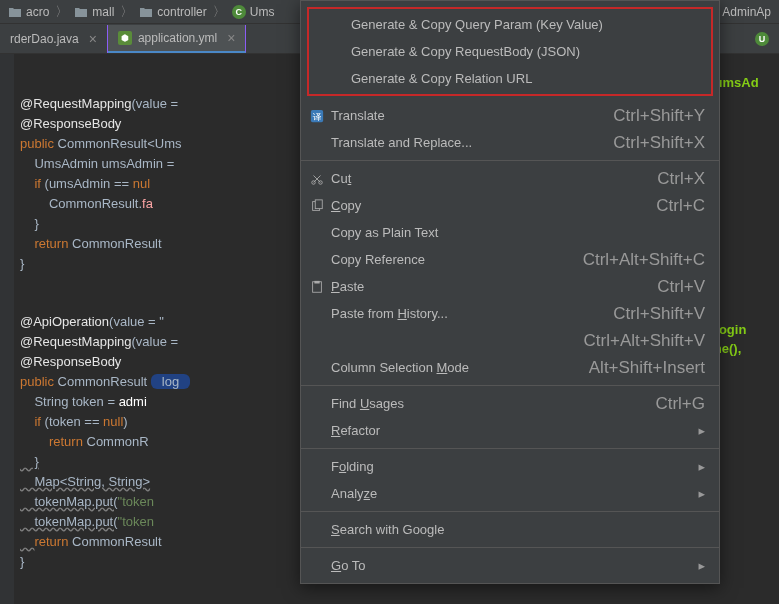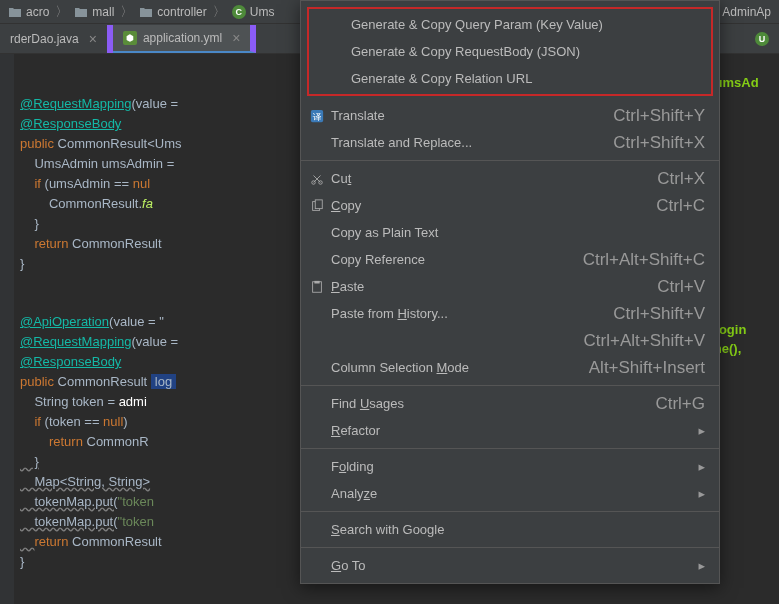--- a/index.html
+++ b/index.html
@@ -4,32 +4,32 @@
 <style>
   * { margin:0; padding:0; box-sizing:border-box; font-family:"Segoe UI",Arial,sans-serif; }
   body { background:#2b2b2b; width:779px; height:604px; overflow:hidden; color:#a9b7c6; font-size:13px; }
   .breadcrumb { height:24px; background:#3c3f41; display:flex; align-items:center; padding:0 4px; border-bottom:1px solid #323232; }
   .bc-item { display:flex; align-items:center; gap:4px; padding:0 4px; color:#bbbbbb; font-size:12px; }
   .bc-sep { color:#888; margin:0 2px; }
   .folder-icon { width:14px; height:12px; display:inline-block; }
   .folder-icon svg { width:100%; height:100%; }
   .class-icon { width:14px; height:14px; border-radius:50%; background:#4e8a3a; display:inline-flex; align-items:center; justify-content:center; font-size:9px; color:#fff; font-weight:bold; }
   .tabs { height:30px; background:#3c3f41; display:flex; align-items:flex-end; border-bottom:1px solid #323232; }
-  .tab { height:28px; background:#3c3f41; padding:0 10px; display:flex; align-items:center; gap:6px; font-size:12px; color:#bbbbbb; border-right:6px solid #8b5cf6; position:relative; }
+  .tab { height:28px; background:#3c3f41; padding:0 10px; display:flex; align-items:center; gap:6px; font-size:12px; color:#bbbbbb; border-right:1px solid #8b5cf6; position:relative; }
   .tab.active { background:#4e5254; border-bottom:2px solid #4a88c7; }
   .tab .close { color:#888; font-size:14px; margin-left:4px; }
   .file-icon-y { width:14px; height:14px; border-radius:2px; background:#5a8c3a; display:inline-flex; align-items:center; justify-content:center; font-size:9px; color:#fff; }
   .editor { position:relative; height:550px; background:#2b2b2b; padding:2px 0 0 20px; font-family:Consolas,'Courier New',monospace; font-size:13px; line-height:19px; white-space:pre; overflow:hidden; }
   .gutter-strip { position:absolute; left:0; top:0; width:14px; height:100%; background:#313335; }
   .kw { color:#cc7832; }
-  .ann { color:#14b8a6;text-decoration:underline; }
+  .ann { color:#e5e5e5; }
   .str { color:#6a8759; }
   .ident { color:#ffffff; }
-  .method-call { font-style:italic; color:#bef264; }
-  .hl-token { background:#214283; padding:0 4px; }
+  .method-call { color:#fca5a5; }
+  .hl-token { background:#214283; padding:0 11px;border-radius:6px; }
   .wavy { text-decoration-line:underline; text-decoration-style:wavy; text-decoration-color:#808080; }
   .context-menu { position:absolute; left:300px; top:0; width:420px; background:#3c3f41; border:1px solid #555; box-shadow:0 4px 16px rgba(0,0,0,.5); font-size:13px; color:#bbbbbb; padding:4px 0; z-index:10; }
   .menu-group { border:2px solid #c62828; margin:2px 6px 6px 6px; padding:2px 12px; }
   .menu-item { display:flex; align-items:center; height:27px; padding:0 14px 0 30px; position:relative; cursor:pointer; }
   .menu-item .shortcut { margin-left:auto; color:#999; font-size:17px; }
   .menu-item .chev { margin-left:auto; color:#999; }
   .menu-sep { height:1px; background:#555; margin:4px 0; }
   .menu-icon { position:absolute; left:8px; width:16px; height:16px; display:inline-flex; align-items:center; justify-content:center; }
   .cut-icon svg, .copy-icon svg, .paste-icon svg, .trans-icon svg { width:14px; height:14px; }
   .underline-char { text-decoration:underline; }

